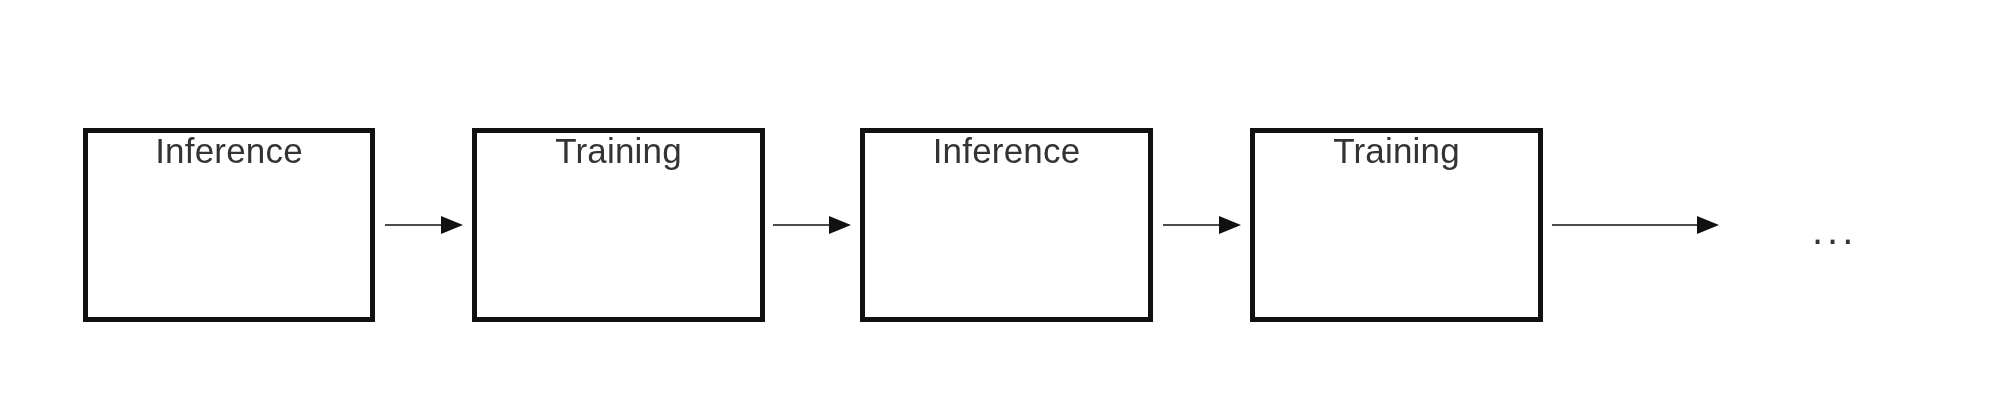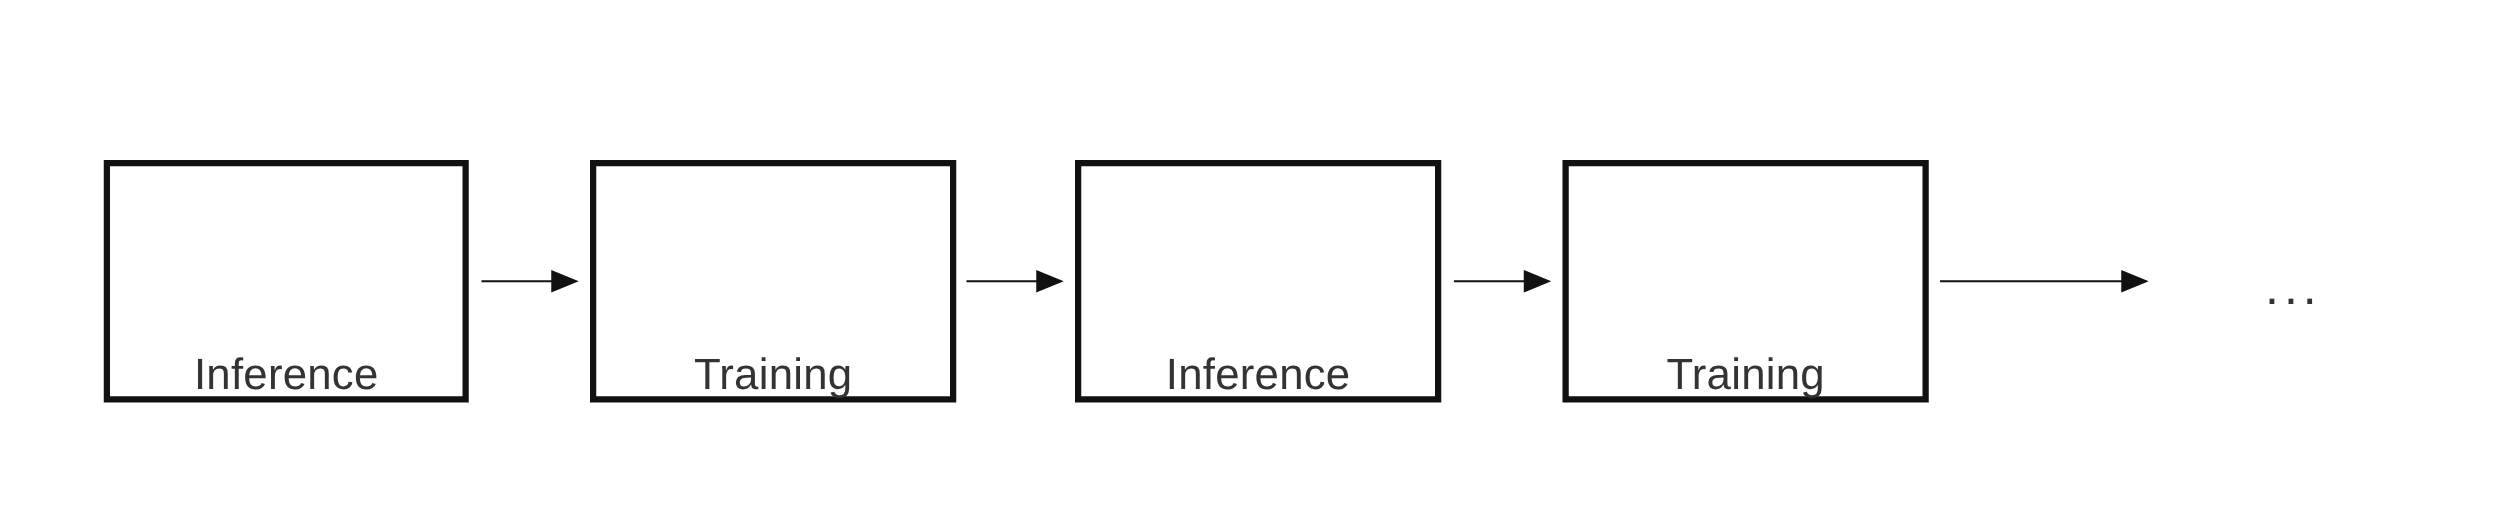--- a/index.html
+++ b/index.html
@@ -16,21 +16,21 @@
     overflow: hidden;
     font-family: "Liberation Sans", "DejaVu Sans", sans-serif;
   }
   
   .stage-box {
     position: absolute;
     box-sizing: border-box;
     border: 5px solid #111111;
     background: #ffffff;
     display: flex;
-    align-items: flex-end;
+    align-items: flex-start;
     justify-content: center;
   }
   .stage-label {
     font-family: "Liberation Sans", "DejaVu Sans", sans-serif;
     font-size: 35px;
     line-height: 1;
     color: #333333;
     letter-spacing: 0.2px;
     white-space: nowrap;
     user-select: none;

